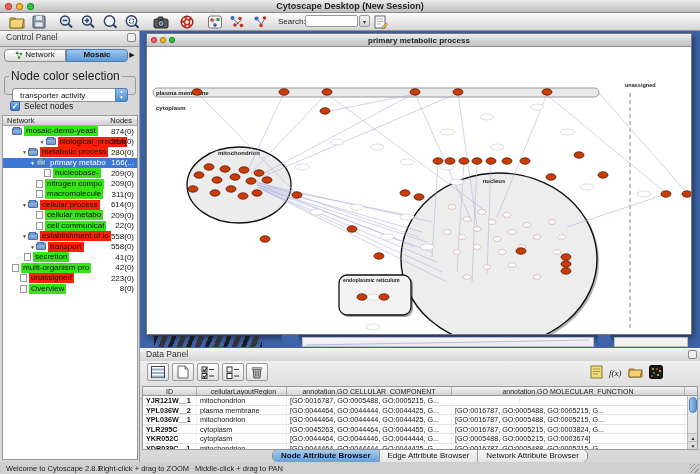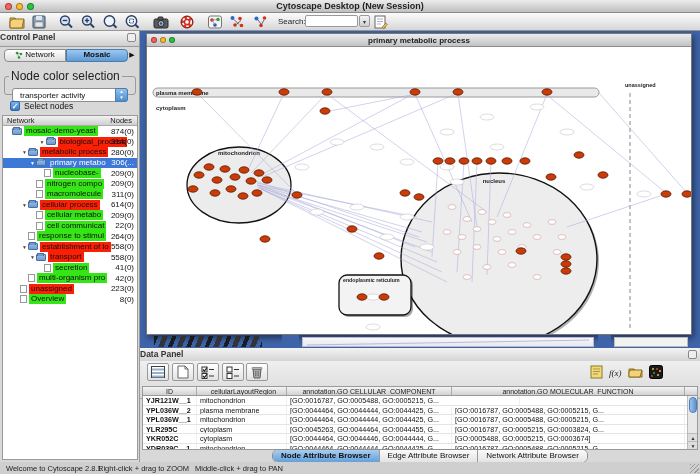--- a/index.html
+++ b/index.html
@@ -22,21 +22,21 @@
   .search-label { position:absolute; left:278px; top:4px; font-size:8px; color:#222; }
   .search-input { position:absolute; left:305px; top:2px; width:53px; height:12px;
     border:1px solid #9a9a9a; border-radius:2px; font-size:8px; padding:0 2px; background:#fff; font-family:inherit; }
   .search-caret { position:absolute; left:359px; top:2px; width:11px; height:12px; border:1px solid #9a9a9a;
     border-radius:2px; background:linear-gradient(#f5f5f5,#cfcfcf); font-size:6px; text-align:center; line-height:12px; color:#333;}
 
   
   .cp { position:absolute; left:0; top:31px; width:140px; height:431px;
     background:#d8d8d8; border-right:1px solid #9a9a9a; }
   .panel-head { height:16px; background:linear-gradient(#f4f4f4,#cfcfcf); border-bottom:1px solid #9a9a9a;
-    font-size:8.5px; font-weight:bold; color:#333; line-height:13px; padding-left:0; position:relative; }
+    font-size:8.5px; font-weight:normal; color:#333; line-height:13px; padding-left:6px; position:relative; }
   .float-ic { position:absolute; right:3px; top:2px; width:9px; height:9px; border:1px solid #888;
     border-radius:2px; background:#eee; }
   .cp-tabs { position:absolute; left:4px; top:17px; width:132px; height:14px; display:flex; align-items:center; }
   .cp-tab { flex:1; height:13px; border:1px solid #8e8e8e; background:linear-gradient(#fff,#ddd);
     font-size:8px; text-align:center; line-height:12px; display:flex; align-items:center; justify-content:center; gap:2px;}
   .cp-tab:first-child{ border-radius:4px 0 0 4px; }
   .cp-tab.sel { background:linear-gradient(#9cc7f0,#5e9bd8); border-color:#4b7cab; font-weight:bold; border-radius:0 4px 4px 0; }
   .cp-arrow { width:8px; font-size:7px; color:#111; text-align:center; }
   .net-glyph{width:8px;height:8px;display:inline-block}
   .cp fieldset { position:absolute; left:4px; top:38px; width:132px; height:26px;
@@ -259,21 +259,21 @@
         <div class="tree-row" style="padding-left: 18px;">
           <span class="tr-arrow">▼</span>
           <span class="tr-folder"></span>
           <span class="tr-label hl-red">metabolic process</span>
           <span class="tr-nodes">280(0)</span>
         </div>
         <div class="tree-row sel" style="padding-left: 26px;">
           <span class="tr-arrow">▼</span>
           <span class="tr-folder"></span>
           <span class="tr-label">primary metabo</span>
-          <span class="tr-nodes">306(...</span>
+          <span class="tr-nodes">166(...</span>
         </div>
         <div class="tree-row" style="padding-left: 34px;">
           <span class="tr-arrow"></span>
           <span class="tr-file"></span>
           <span class="tr-label hl-green">nucleobase-</span>
           <span class="tr-nodes">209(0)</span>
         </div>
         <div class="tree-row" style="padding-left: 26px;">
           <span class="tr-arrow"></span>
           <span class="tr-file"></span>
@@ -298,44 +298,38 @@
           <span class="tr-label hl-green">cellular metabo</span>
           <span class="tr-nodes">209(0)</span>
         </div>
         <div class="tree-row" style="padding-left: 26px;">
           <span class="tr-arrow"></span>
           <span class="tr-file"></span>
           <span class="tr-label hl-green">cell communicat</span>
           <span class="tr-nodes">22(0)</span>
         </div>
         <div class="tree-row" style="padding-left: 18px;">
-          <span class="tr-arrow"></span>
-          <span class="tr-file"></span>
-          <span class="tr-label hl-green">response to stimul</span>
-          <span class="tr-nodes">264(0)</span>
-        </div>
-        <div class="tree-row" style="padding-left: 18px;">
           <span class="tr-arrow">▼</span>
           <span class="tr-folder"></span>
           <span class="tr-label hl-red">establishment of lo</span>
           <span class="tr-nodes">558(0)</span>
         </div>
         <div class="tree-row" style="padding-left: 26px;">
           <span class="tr-arrow">▼</span>
           <span class="tr-folder"></span>
           <span class="tr-label hl-red">transport</span>
           <span class="tr-nodes">558(0)</span>
         </div>
-        <div class="tree-row" style="padding-left: 34px;">
+        <div class="tree-row" style="padding-left: 14px;">
           <span class="tr-arrow"></span>
           <span class="tr-file"></span>
           <span class="tr-label hl-green">secretion</span>
           <span class="tr-nodes">41(0)</span>
         </div>
-        <div class="tree-row" style="padding-left: 18px;">
+        <div class="tree-row" style="padding-left: 2px;">
           <span class="tr-arrow"></span>
           <span class="tr-file"></span>
           <span class="tr-label hl-green">multi-organism pro</span>
           <span class="tr-nodes">42(0)</span>
         </div>
         <div class="tree-row" style="padding-left: 10px;">
           <span class="tr-arrow"></span>
           <span class="tr-file"></span>
           <span class="tr-label hl-red">unassigned</span>
           <span class="tr-nodes">223(0)</span>

